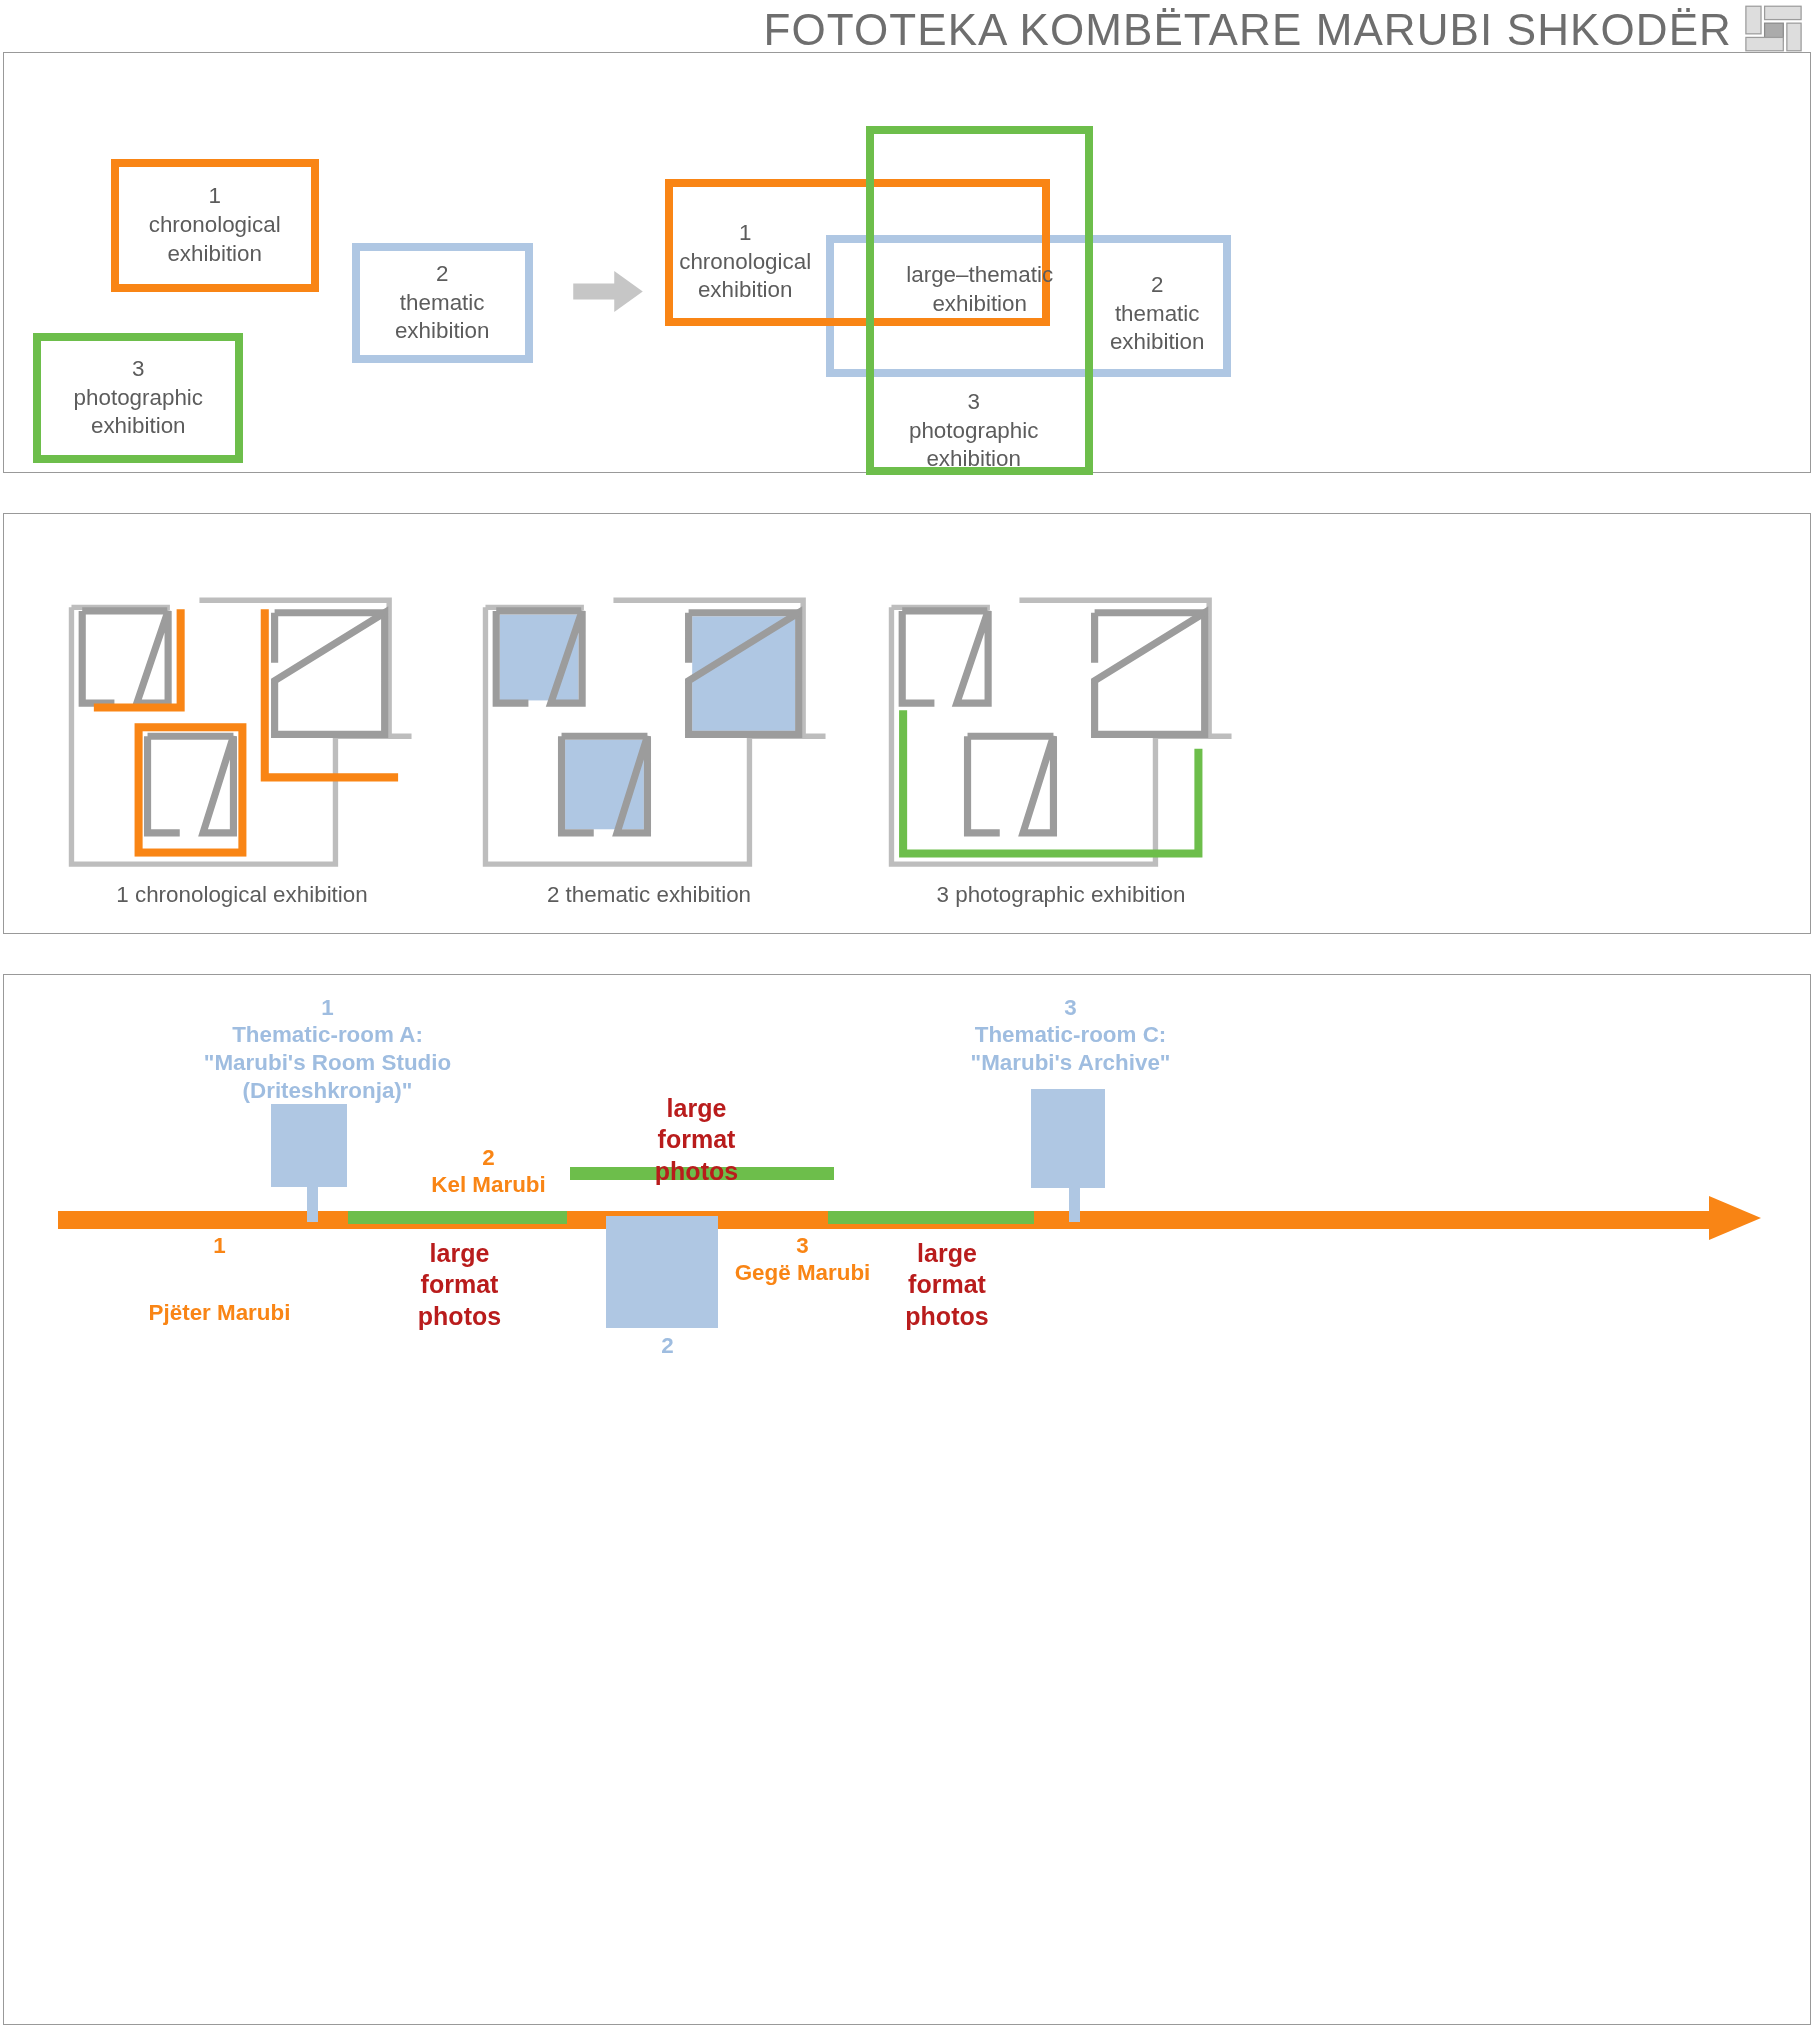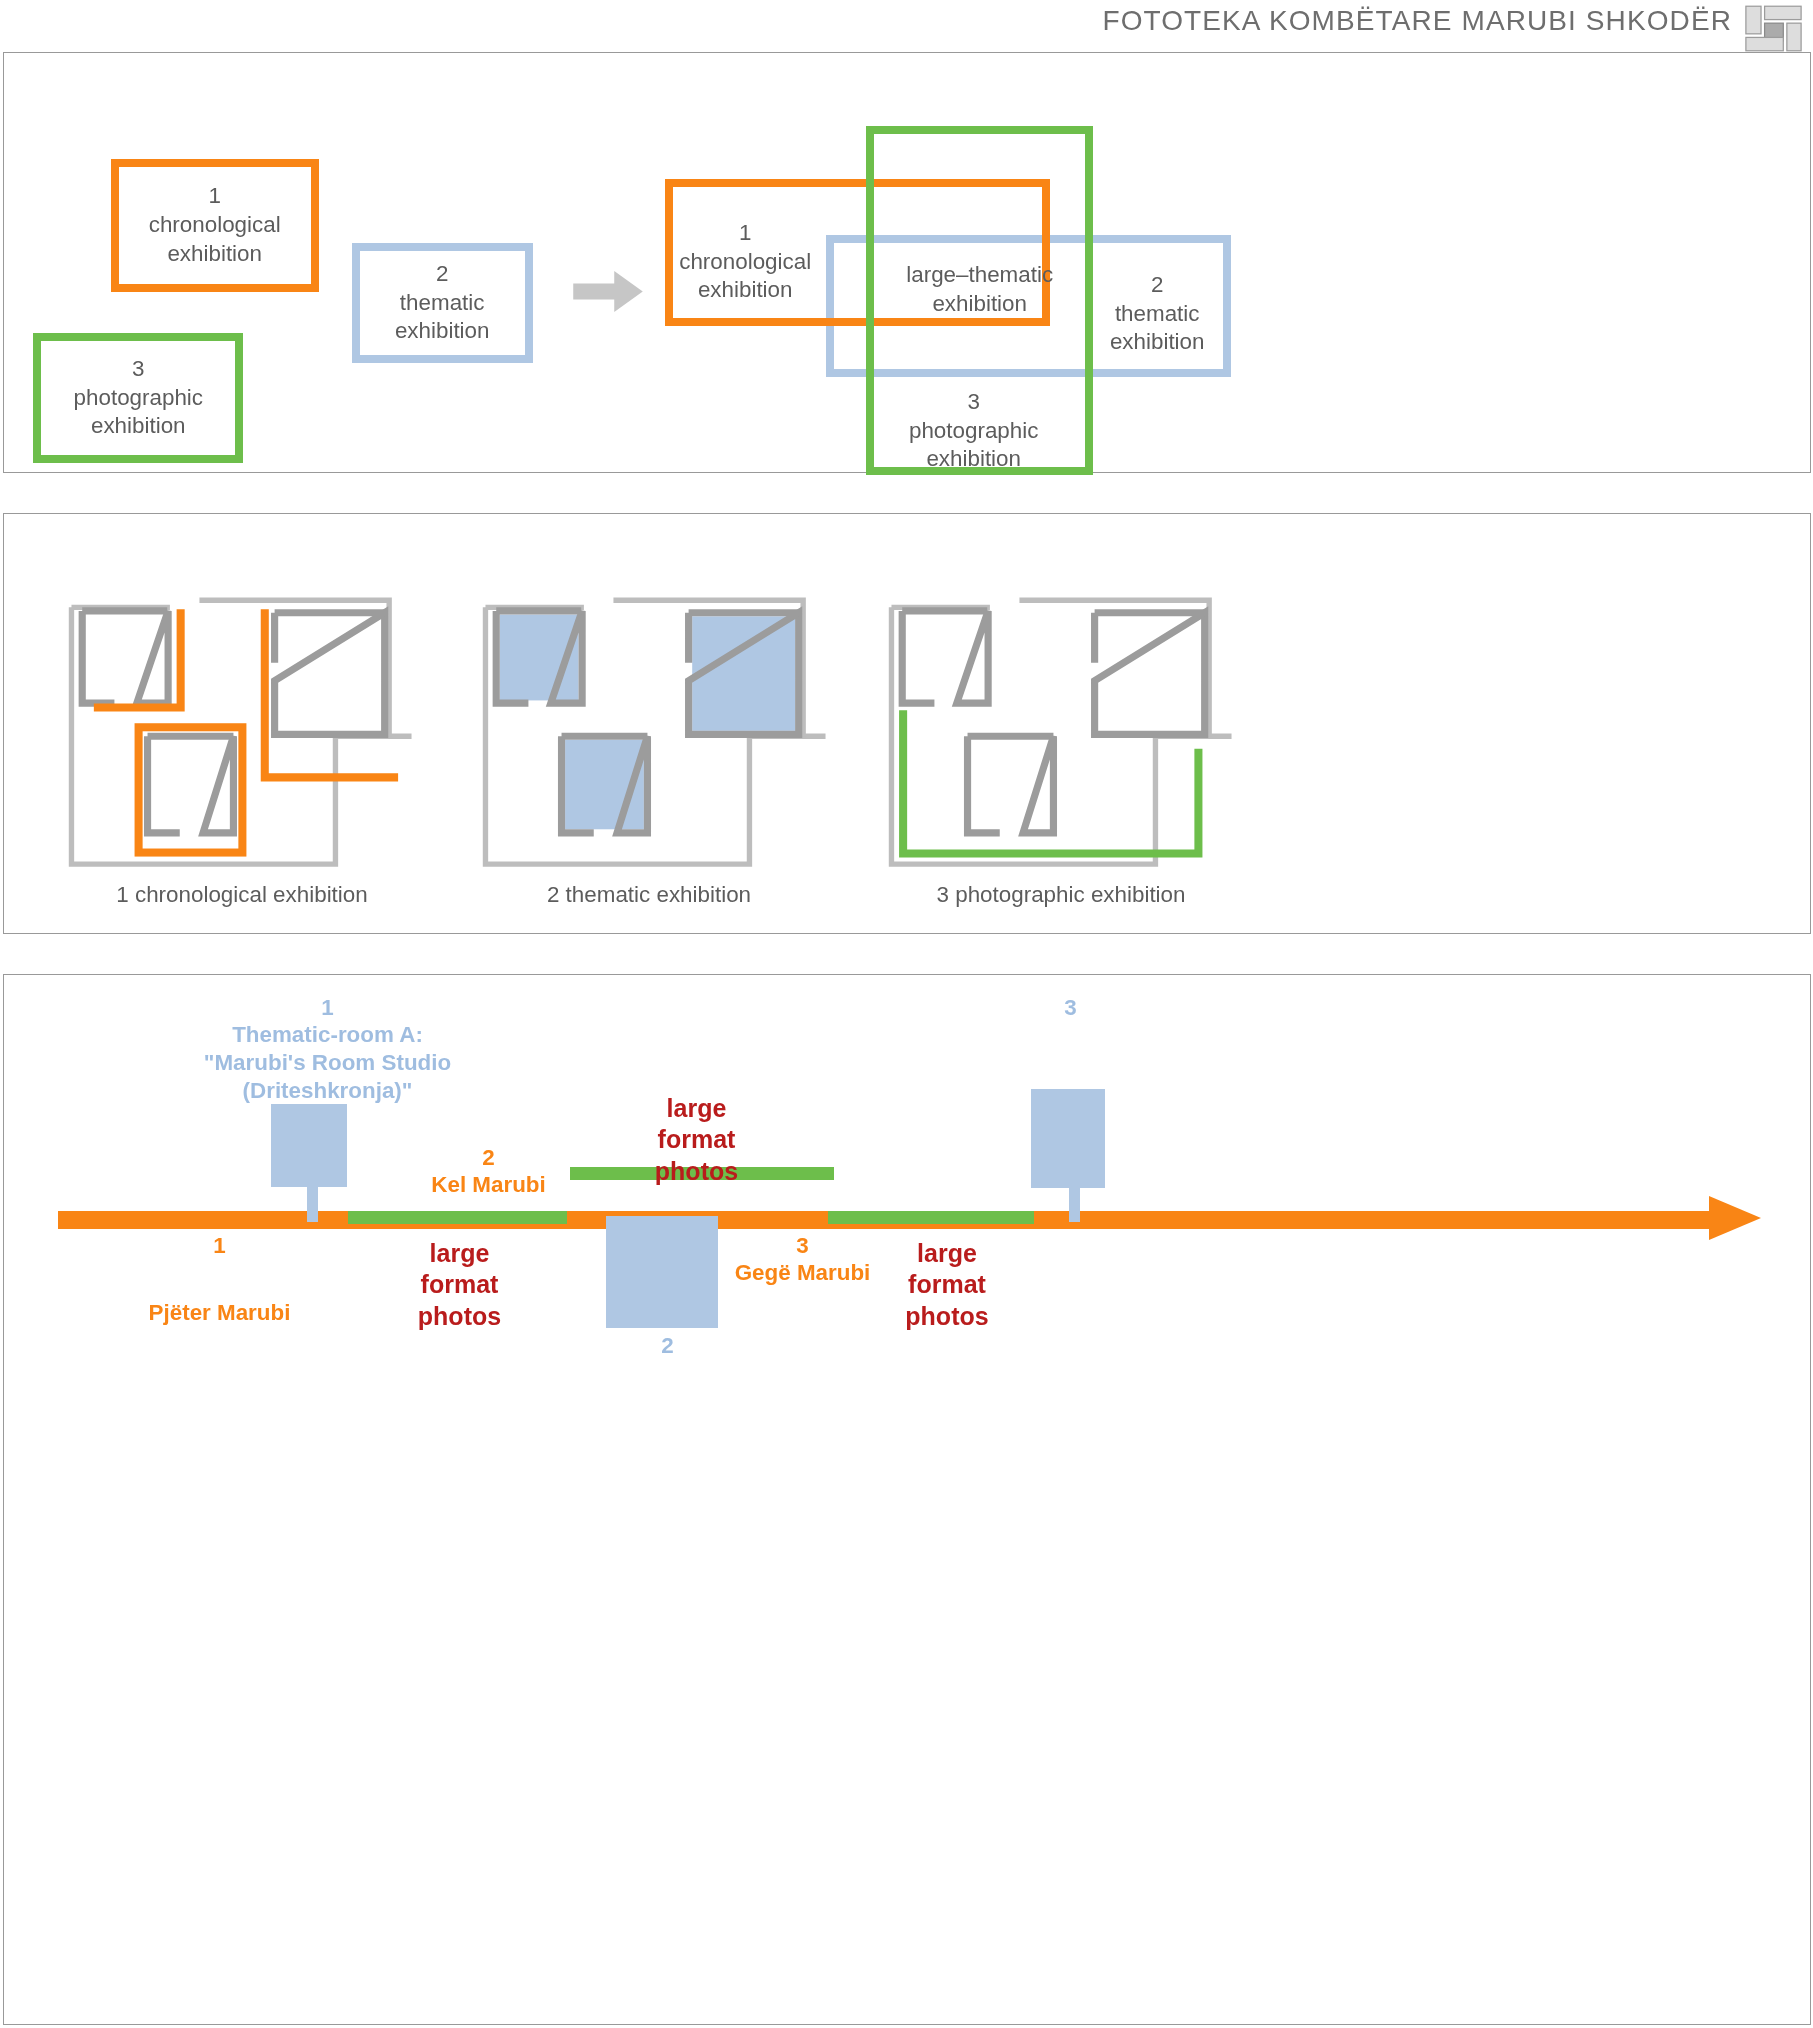--- a/index.html
+++ b/index.html
@@ -7,21 +7,21 @@
     width:1814px;height:2029px;position:relative;
     font-family:"Liberation Sans","DejaVu Sans",sans-serif;
     -webkit-font-smoothing:antialiased;
   }
   
   #header{
     position:absolute;left:0;top:0;width:1814px;height:56px;
   }
   #header-title{
     position:absolute;right:82px;top:5.4px;
-    font-size:28px;letter-spacing:1.1px;color:#6e6e6e;font-weight:400;
+    font-size:44px;letter-spacing:1.1px;color:#6e6e6e;font-weight:400;
     white-space:nowrap;
   }
   #brand-logo{
     position:absolute;right:12.5px;top:4.5px;width:57px;height:47px;
   }
   
   .panel{
     position:absolute;left:2.7px;
     border:0.9px solid #999999;background:#ffffff;box-sizing:border-box;
   }
@@ -220,20 +220,22 @@
 "Marubi's Room Studio
 (Driteshkronja)"</div>
 
   <div class="room-stem" style="left:662px;top:244px;height:45px;"></div>
   <div class="room-box" style="left:606px;top:242px;width:112px;height:112px;"></div>
   <div class="lbl lbl-blue" style="left:524px;top:358px;width:287px;">2</div>
 
   <div class="room-stem" style="left:1069px;top:210px;height:38px;"></div>
   <div class="room-box" style="left:1031px;top:115px;width:74px;height:99px;"></div>
   <div class="lbl lbl-blue" style="left:936px;top:19.7px;width:269px;">3</div>
+  <div class="lbl lbl-blue" style="left:936px;top:47px;width:269px;">Thematic-room C:
+"Marubi's Archive"</div>
 
   <div class="lbl lbl-orange" style="left:85px;top:258px;width:269px;">1</div>
   <div class="lbl lbl-orange" style="left:85px;top:285px;width:269px;margin-top:40px;">Pjëter Marubi</div>
 
   <div class="lbl lbl-orange" style="left:354px;top:170px;width:269px;">2</div>
   <div class="lbl lbl-orange" style="left:354px;top:197px;width:269px;">Kel Marubi</div>
 
   <div class="lbl lbl-orange" style="left:668px;top:258px;width:269px;">3</div>
   <div class="lbl lbl-orange" style="left:668px;top:285px;width:269px;">Gegë Marubi</div>
 

